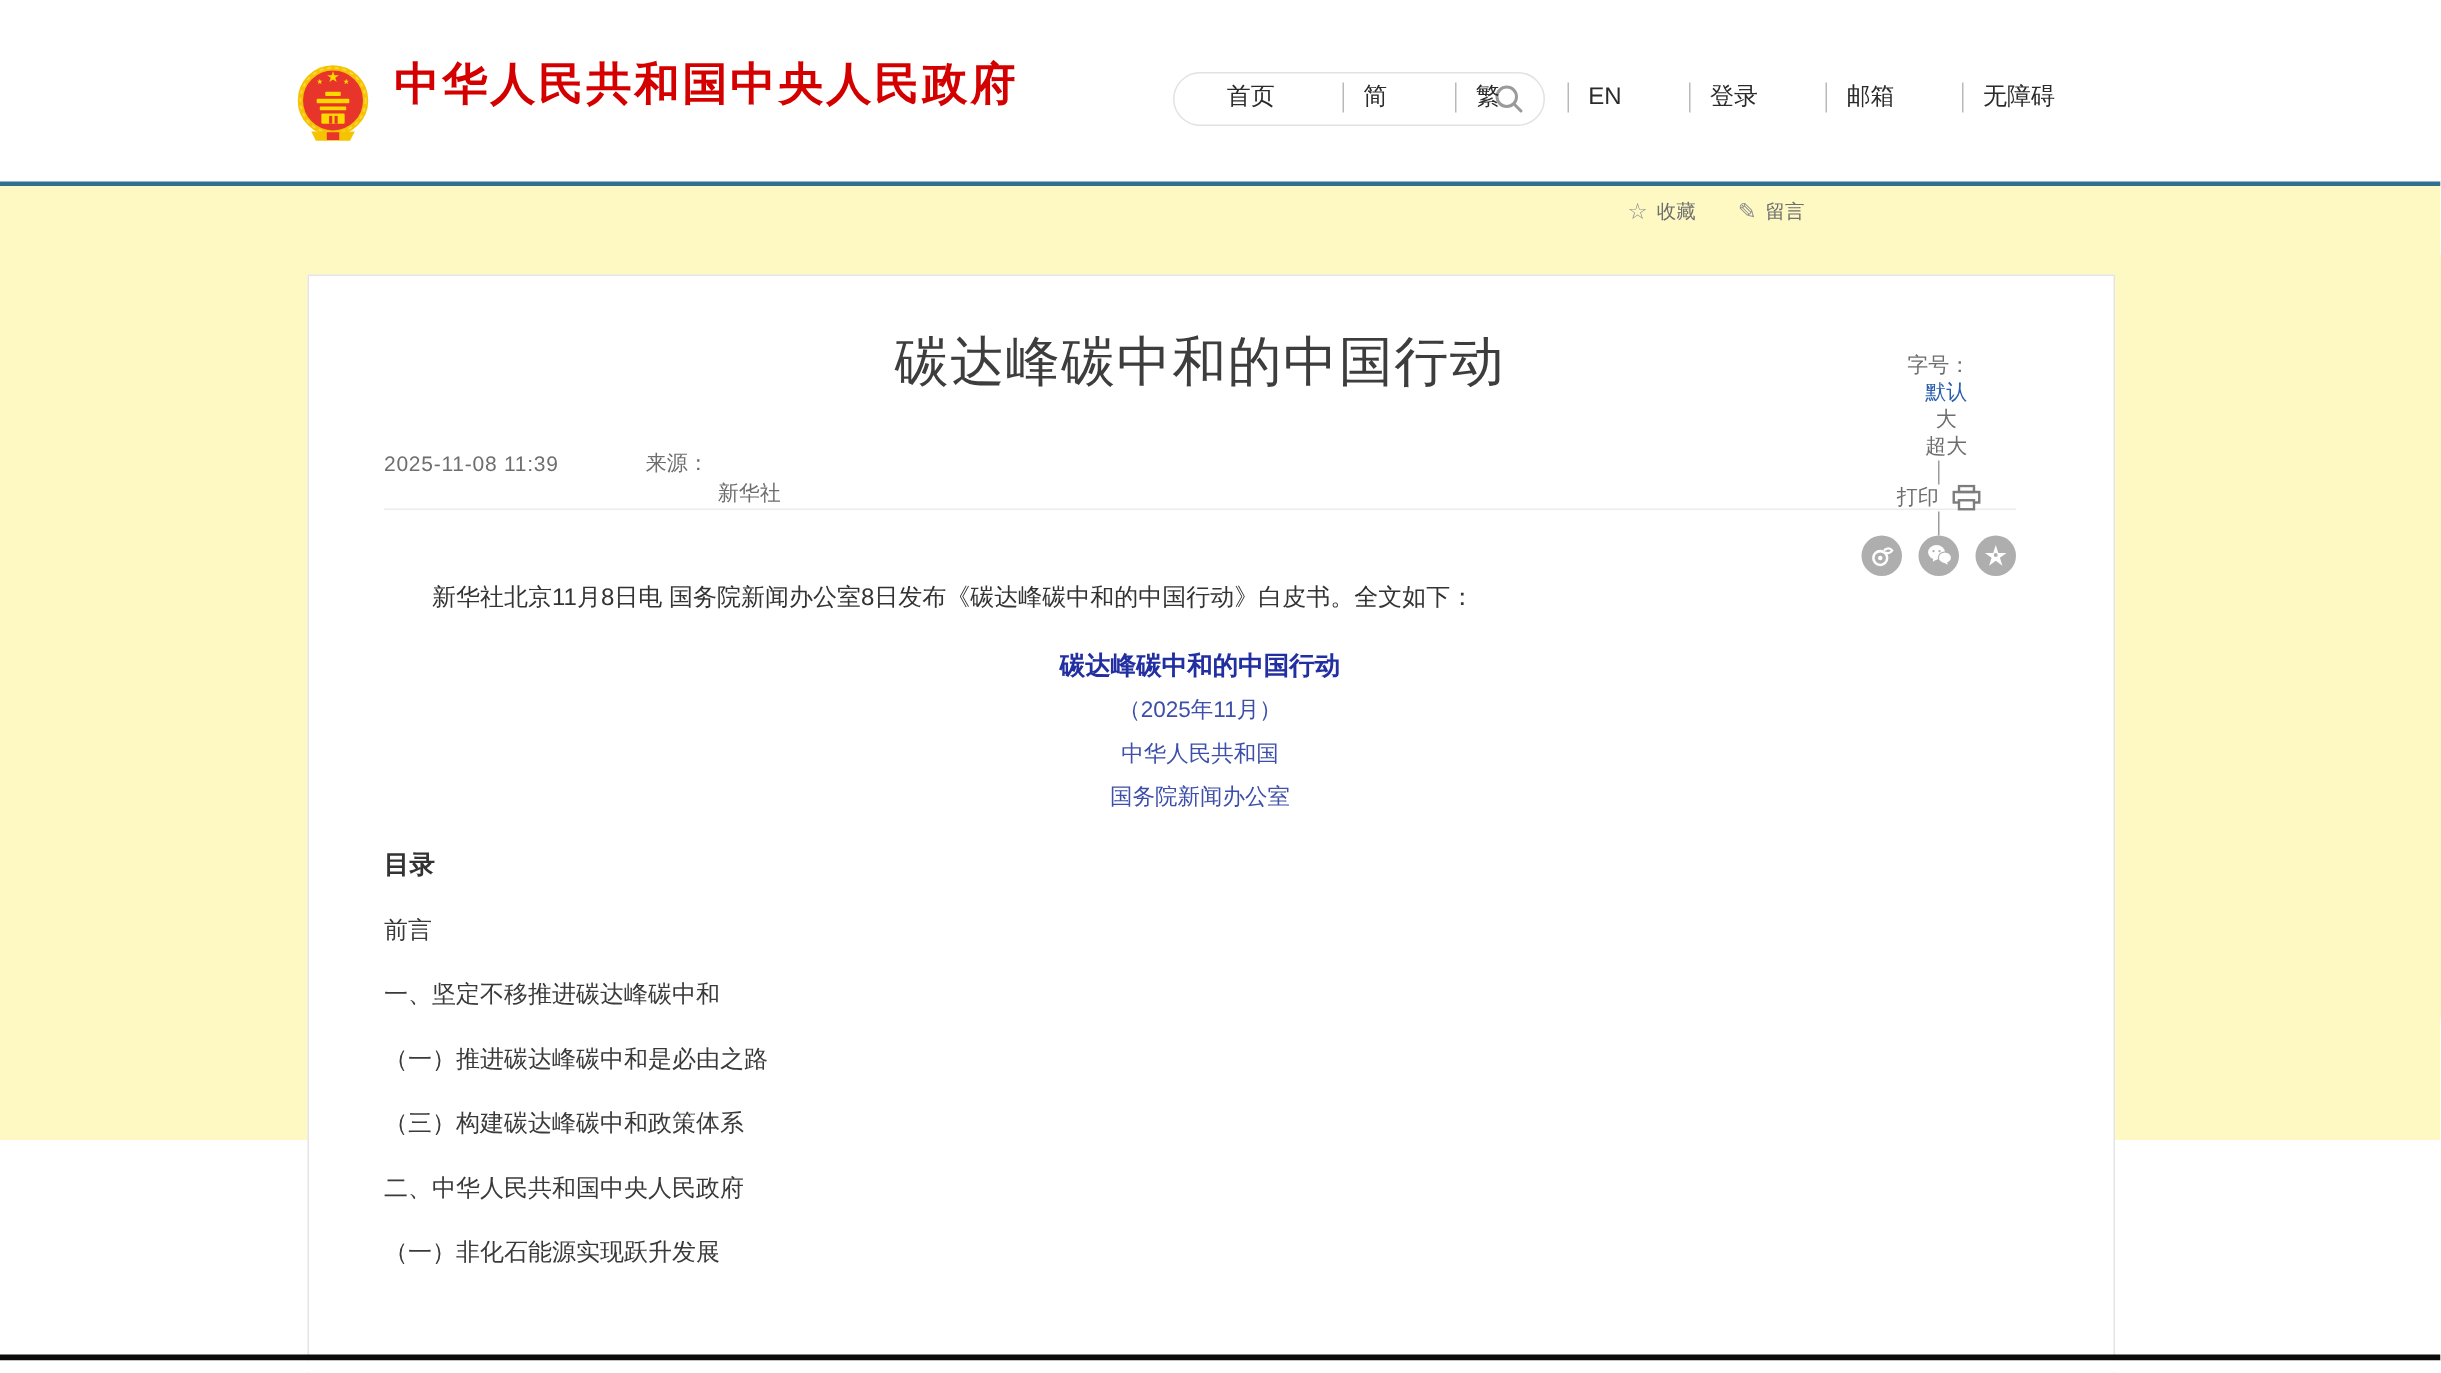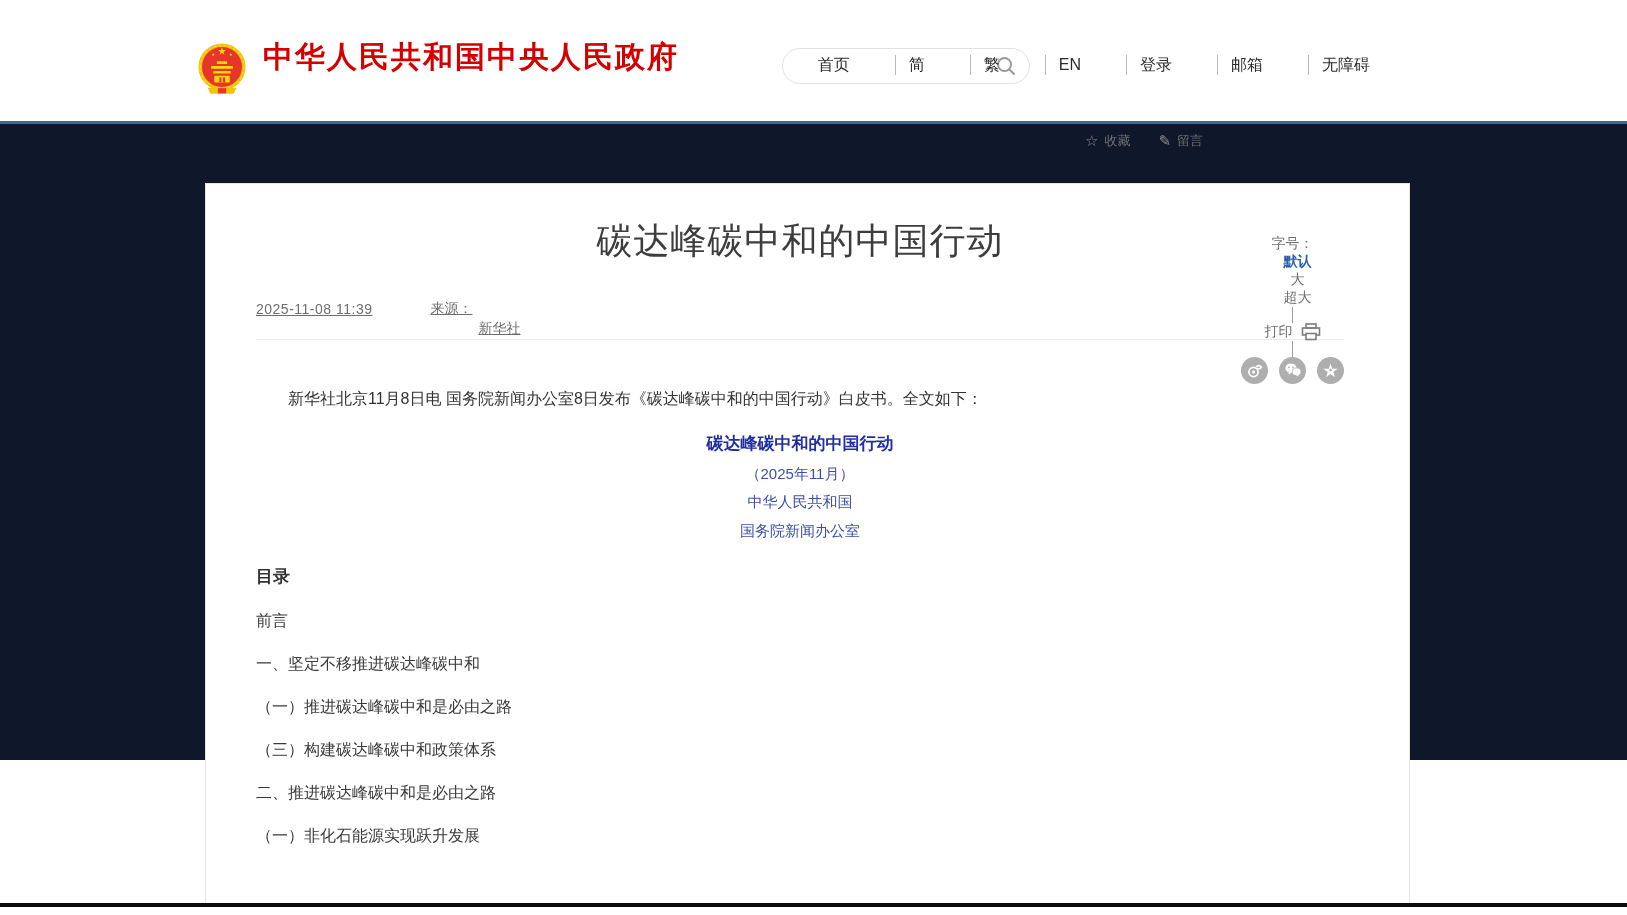--- a/index.html
+++ b/index.html
@@ -1,18 +1,18 @@
 <!DOCTYPE html>
 <html lang="zh"><head>
 <meta charset="utf-8">
 <style>
   * { margin:0; padding:0; box-sizing:border-box; }
   html,body { width:1627px; height:915px; overflow:hidden; background:#fff;
               font-family:"Liberation Sans","DejaVu Sans",sans-serif; }
-  .page { position:relative; width:1627px; height:760px; background:#0f172a; }
+  .page { position:relative; width:1627px; height:760px; background:#fef9c3; }
 
   
   .site-header { position:absolute; top:0; left:0; width:100%; height:122px; background:#ffffff; }
   .logo-area { position:absolute; left:197px; top:40px; display:flex; align-items:flex-start; }
   .emblem { width:50px; height:58px; margin-right:16px; }
   .site-title { font-size:30px; font-weight:bold; color:#d40000; letter-spacing:2px; line-height:34px; }
   .site-url { font-size:15px; color:#9a9a9a; margin-top:4px; letter-spacing:1px; }
   .site-url .red { color:#d40000; }
 
   .search-box { position:absolute; left:782px; top:48px; width:248px; height:36px;
@@ -36,28 +36,28 @@
   .actions-row .g-ic { font-size:15px; color:#8d8d8d; }
 
   
   .card { position:absolute; left:205px; top:183px; width:1205px; height:760px;
           background:#ffffff; border:1px solid #e4e4e4; padding:37px 65px 0 50px; }
   .art-title { text-align:center; font-size:36px; font-weight:500; color:#3d3d3d;
                line-height:40px; letter-spacing:1px; }
 
   .meta-row { margin-top:38px; display:flex; justify-content:space-between; align-items:center;
               height:20px; font-size:14px; color:#6e6e6e; }
-  .meta-left { display:flex; align-items:center;text-decoration:underline; }
+  .meta-left { display:flex; align-items:center; }
   .meta-left .date { letter-spacing:0.5px; }
   .meta-left .src-label { margin-left:58px; }
   .meta-left .src { margin-left:6px;margin-top:40px; }
   .meta-right { display:flex; align-items:center;flex-direction:column; }
   .fs-label { color:#6e6e6e; }
   .fs-opt { margin-left:10px; color:#6e6e6e; cursor:pointer; text-decoration:none; }
-  .fs-opt.active { color:#2b5fae; font-weight:bold; }
+  .fs-opt.active { color:#2b5fae; font-weight:normal; }
   .v-sep { width:1px; height:16px; background:#9c9c9c; margin:0 26px; }
   .print-btn { display:flex; align-items:flex-start; gap:8px; color:#6e6e6e; cursor:pointer; text-decoration:none; }
   .share-icons { display:flex; align-items:center; gap:11px; }
   .share-ic { width:27px; height:27px; border-radius:50%; background:#aeaeae; cursor:pointer;
               display:flex; align-items:center; justify-content:center; }
 
   .meta-divider { margin-top:20px; border:none; border-top:1px solid #ececec; height:0; }
 
   .lead { margin-top:50px; font-size:16px; color:#333; line-height:18px; text-indent:2em; }
 
@@ -202,20 +202,20 @@
       <div class="doc-line doc-date">（2025年11月）</div>
       <div class="doc-line">中华人民共和国</div>
       <div class="doc-line">国务院新闻办公室</div>
     </div>
 
     <div class="toc-title">目录</div>
     <div class="toc-item">前言</div>
     <div class="toc-item">一、坚定不移推进碳达峰碳中和</div>
     <div class="toc-item">（一）推进碳达峰碳中和是必由之路</div>
     <div class="toc-item">（三）构建碳达峰碳中和政策体系</div>
-    <div class="toc-item">二、推进碳达峰碳中和是必由之路</div>
+    <div class="toc-item">二、中华人民共和国中央人民政府</div>
     <div class="toc-item">（一）非化石能源实现跃升发展</div>
 
   </main>
 
   <div class="bottom-line"></div>
   <div class="bottom-white"></div>
 </div>
 
 </body></html>

